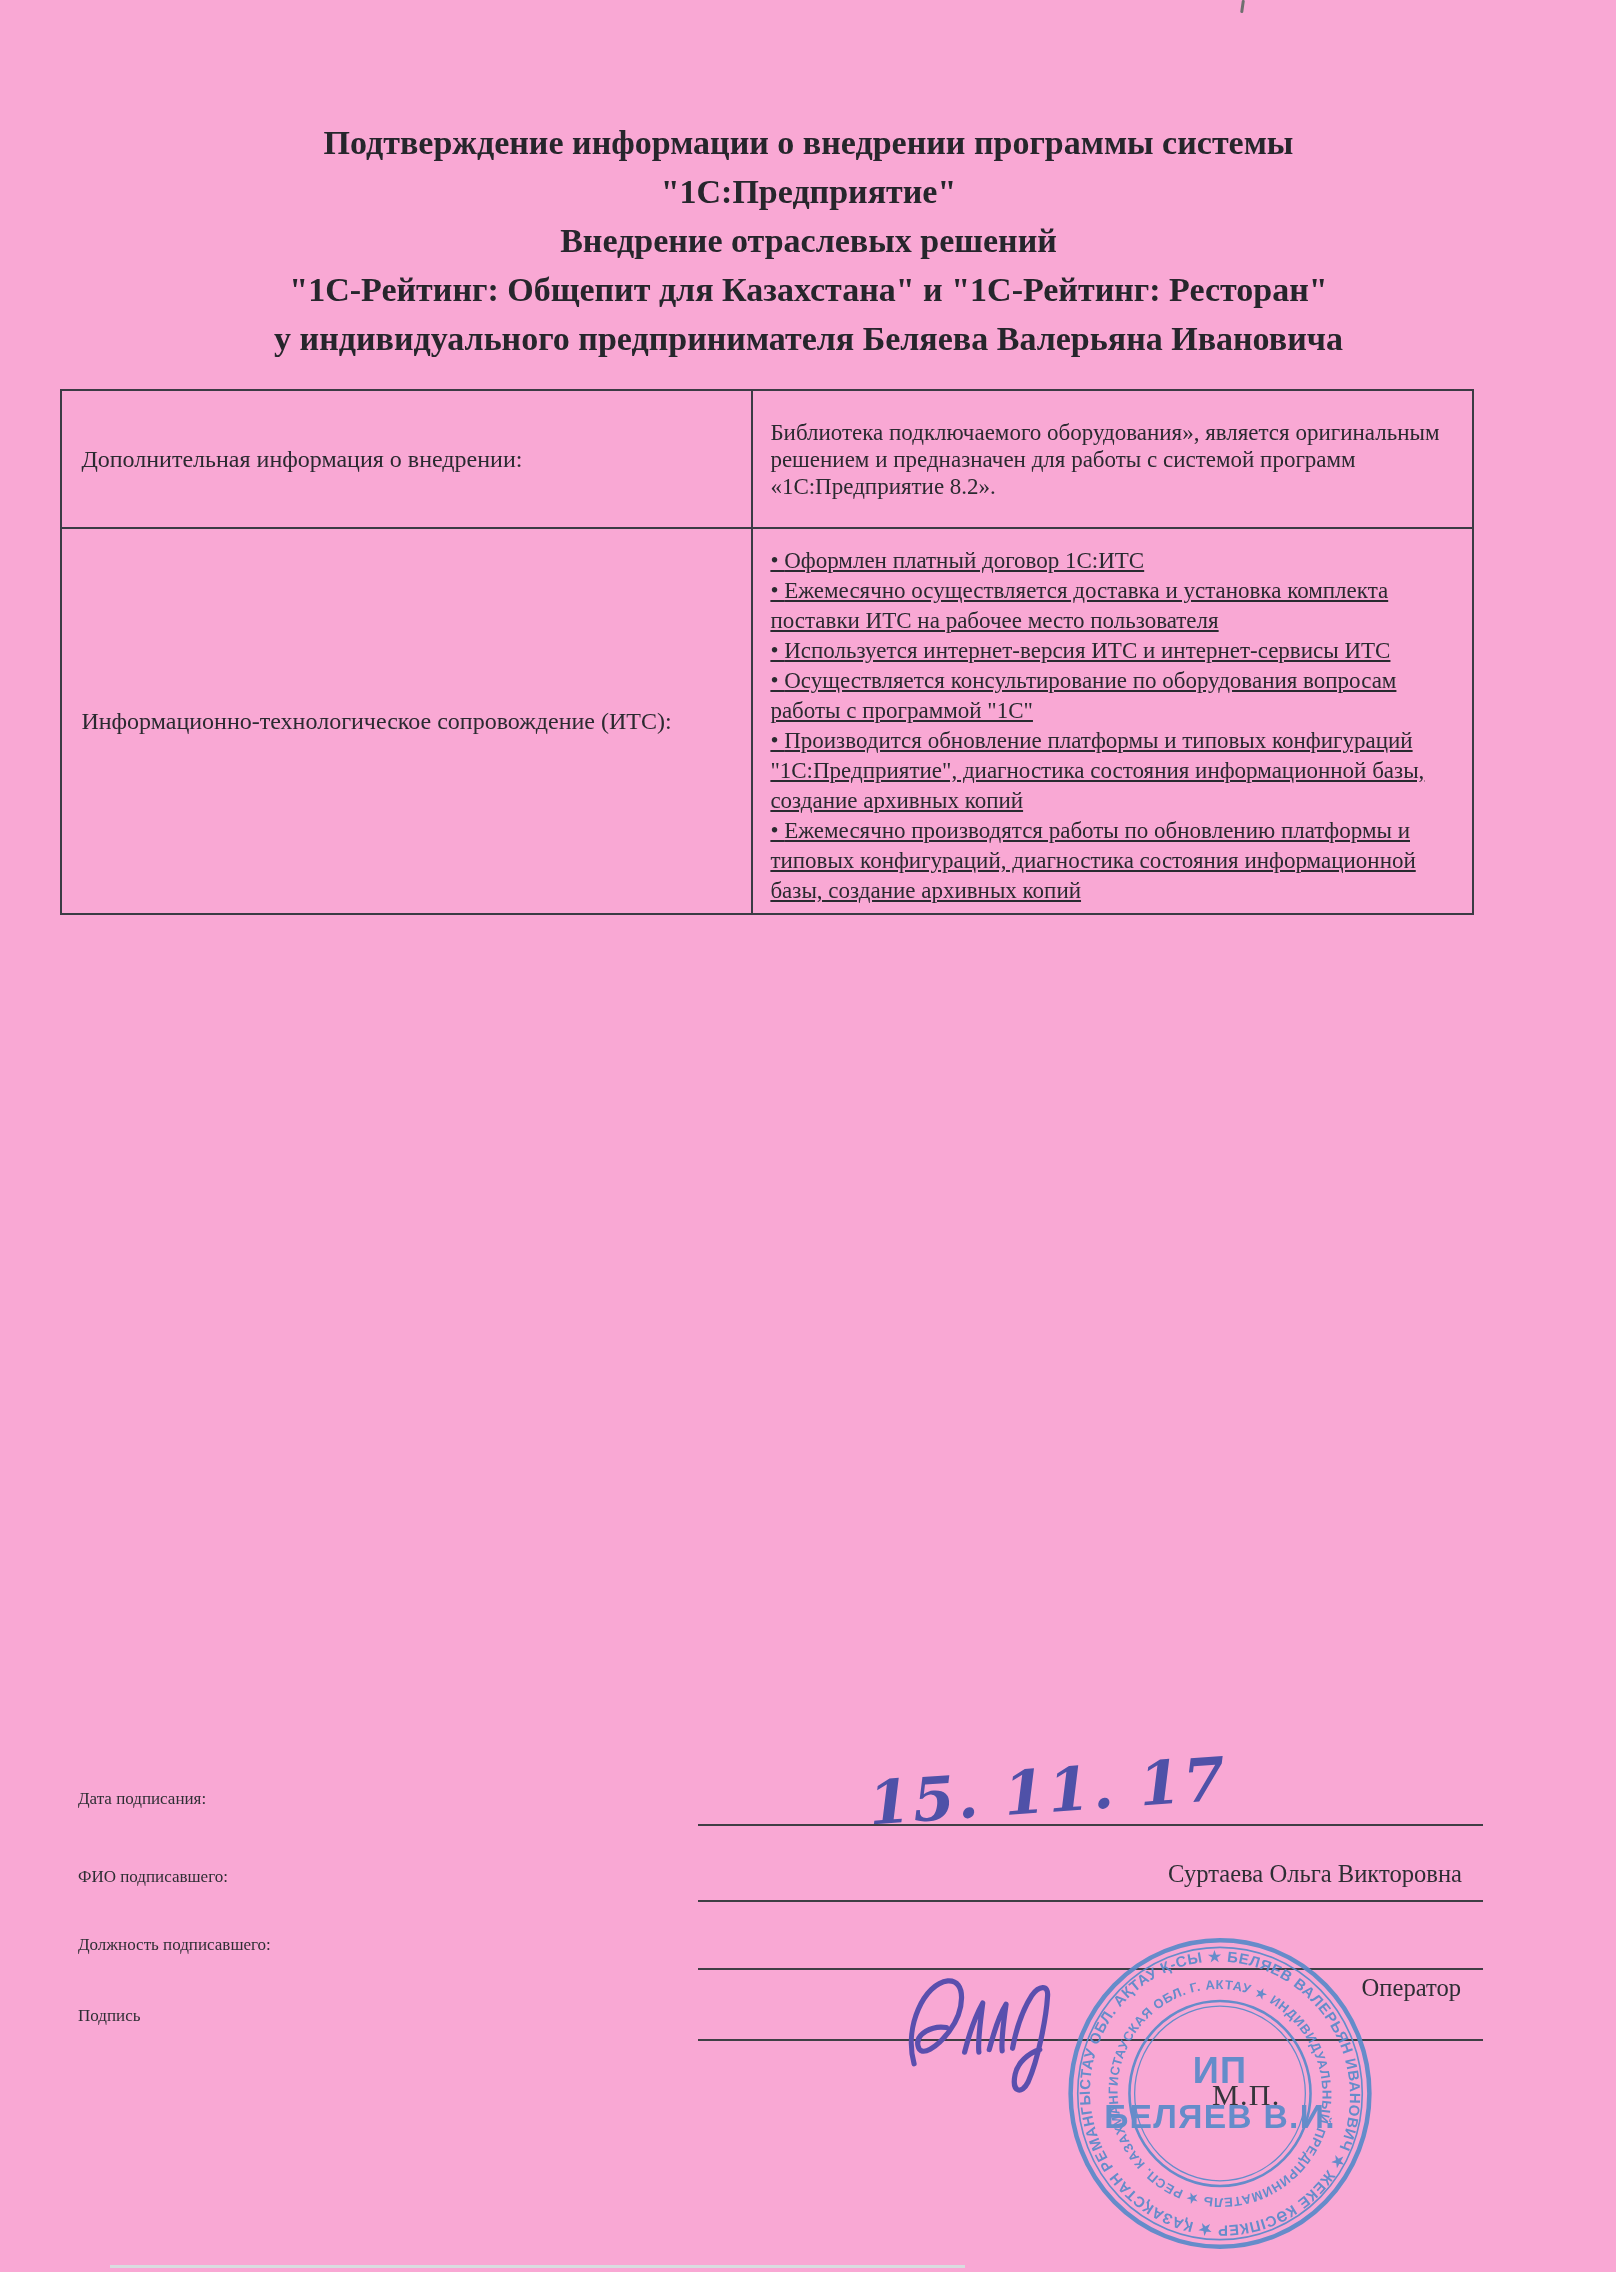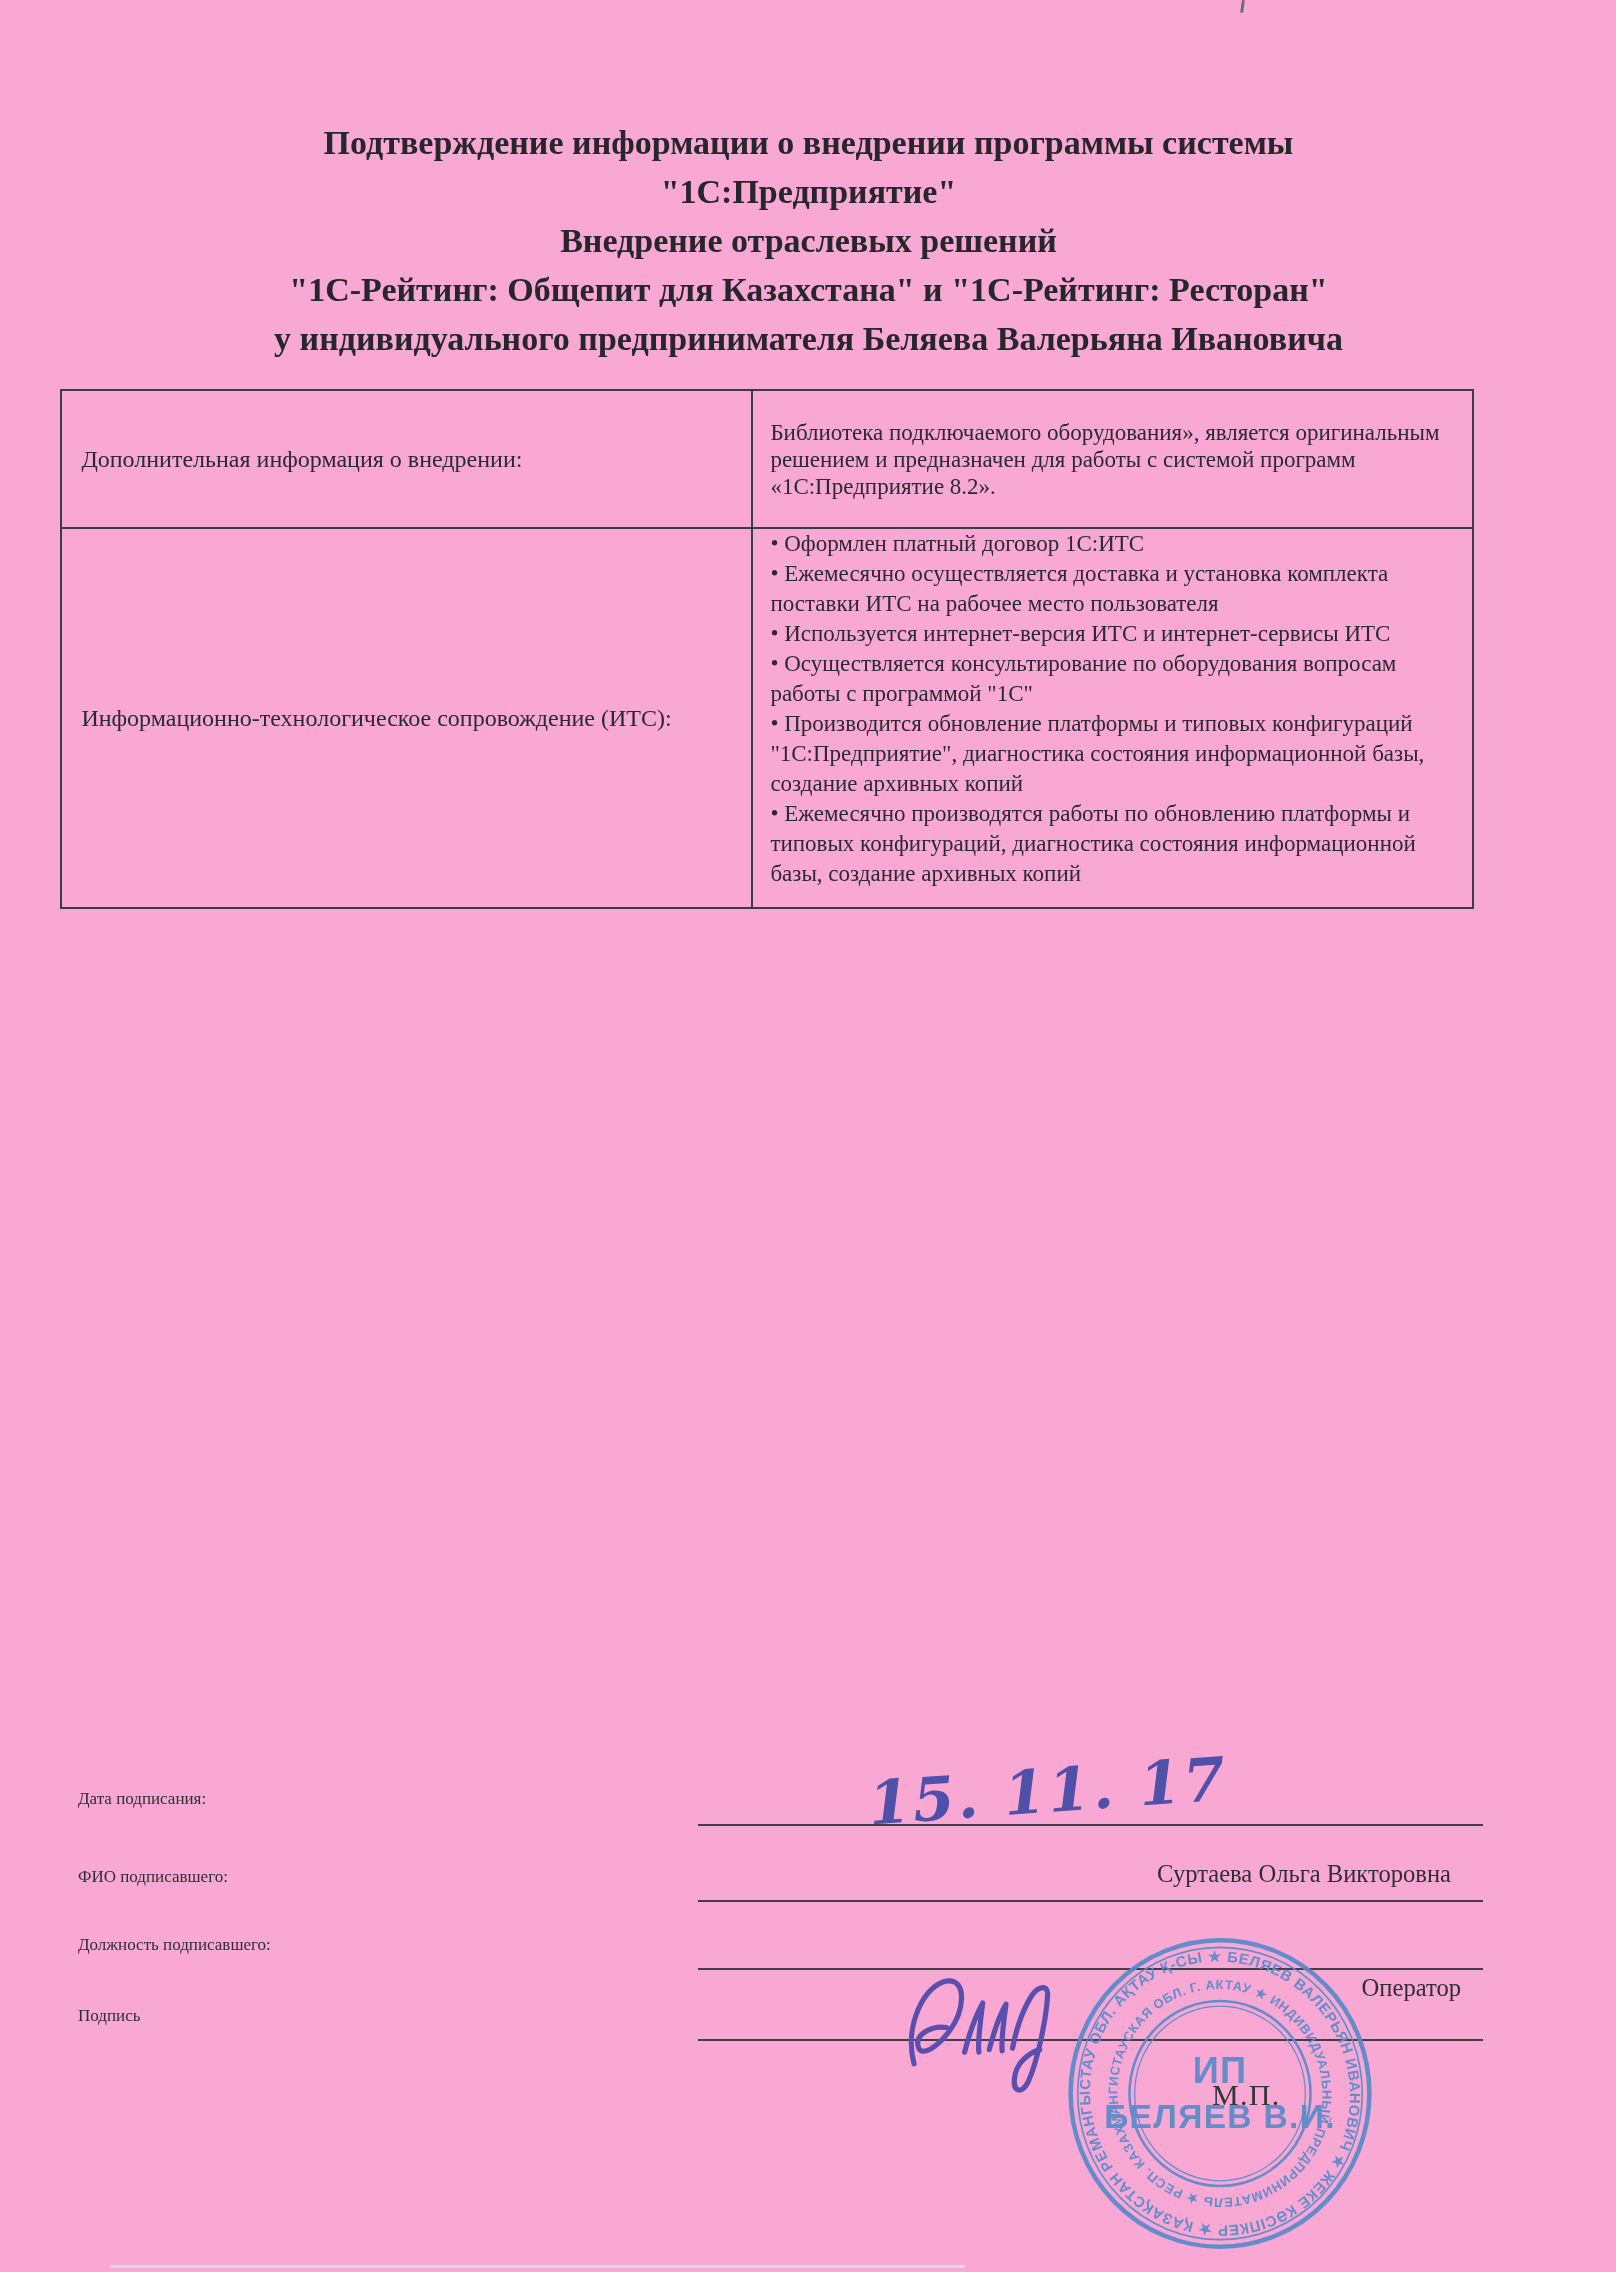--- a/index.html
+++ b/index.html
@@ -27,21 +27,21 @@
   }
   .doc-table td{
     border:2.6px solid #3b3b44;
     vertical-align:middle;
     font-size:24px;line-height:32px;
   }
   .doc-table .col-label{width:631px;padding:6.5px 39px 6.5px 19.4px;margin-left:20px;}
   .doc-table .col-content{padding:6.5px 28.5px 6.5px 17px;font-size:23px;line-height:27px;}
   .row-info{height:138px;}
   .row-its{height:380px;}
-  .row-its .col-content{vertical-align:top;padding-top:0;line-height:30px;}
+  .row-its .col-content{vertical-align:top;padding-top:17px;line-height:30px;text-decoration:underline;}
   .bullet{margin:0;}
   .bullet::before{content:"• ";}
   
   .sig-label{
     position:absolute;left:78px;
     font-size:17px;color:#2e2e34;white-space:nowrap;
   }
   .sig-line{
     position:absolute;left:698px;width:785px;height:0;
     border-top:2.6px solid #3f3f45;
@@ -108,21 +108,21 @@
           </td>
     </tr>
   </tbody>
     </table>
 
   <div class="sig-label" style="top:1789px;">Дата подписания:</div>
   <div class="handwritten-date">15. 11. 17</div>
   <div class="sig-line" style="top:1824px;"></div>
 
   <div class="sig-label" style="top:1867px;">ФИО подписавшего:</div>
-  <div class="sig-value" style="top:1860px;right:166px;">Суртаева Ольга Викторовна</div>
+  <div class="sig-value" style="top:1860px;right:155px;">Суртаева Ольга Викторовна</div>
   <div class="sig-line" style="top:1900px;"></div>
 
   <div class="sig-label" style="top:1935px;">Должность подписавшего:</div>
   <div class="sig-value" style="top:1942px;right:156px;margin-top:32px;">Оператор</div>
   <div class="sig-line" style="top:1968px;"></div>
 
   <div class="sig-label" style="top:2006px;">Подпись</div>
   <div class="sig-line" style="top:2039px;"></div>
 
   <svg class="signature-svg" width="188" height="149" viewBox="0 0 290 230">

